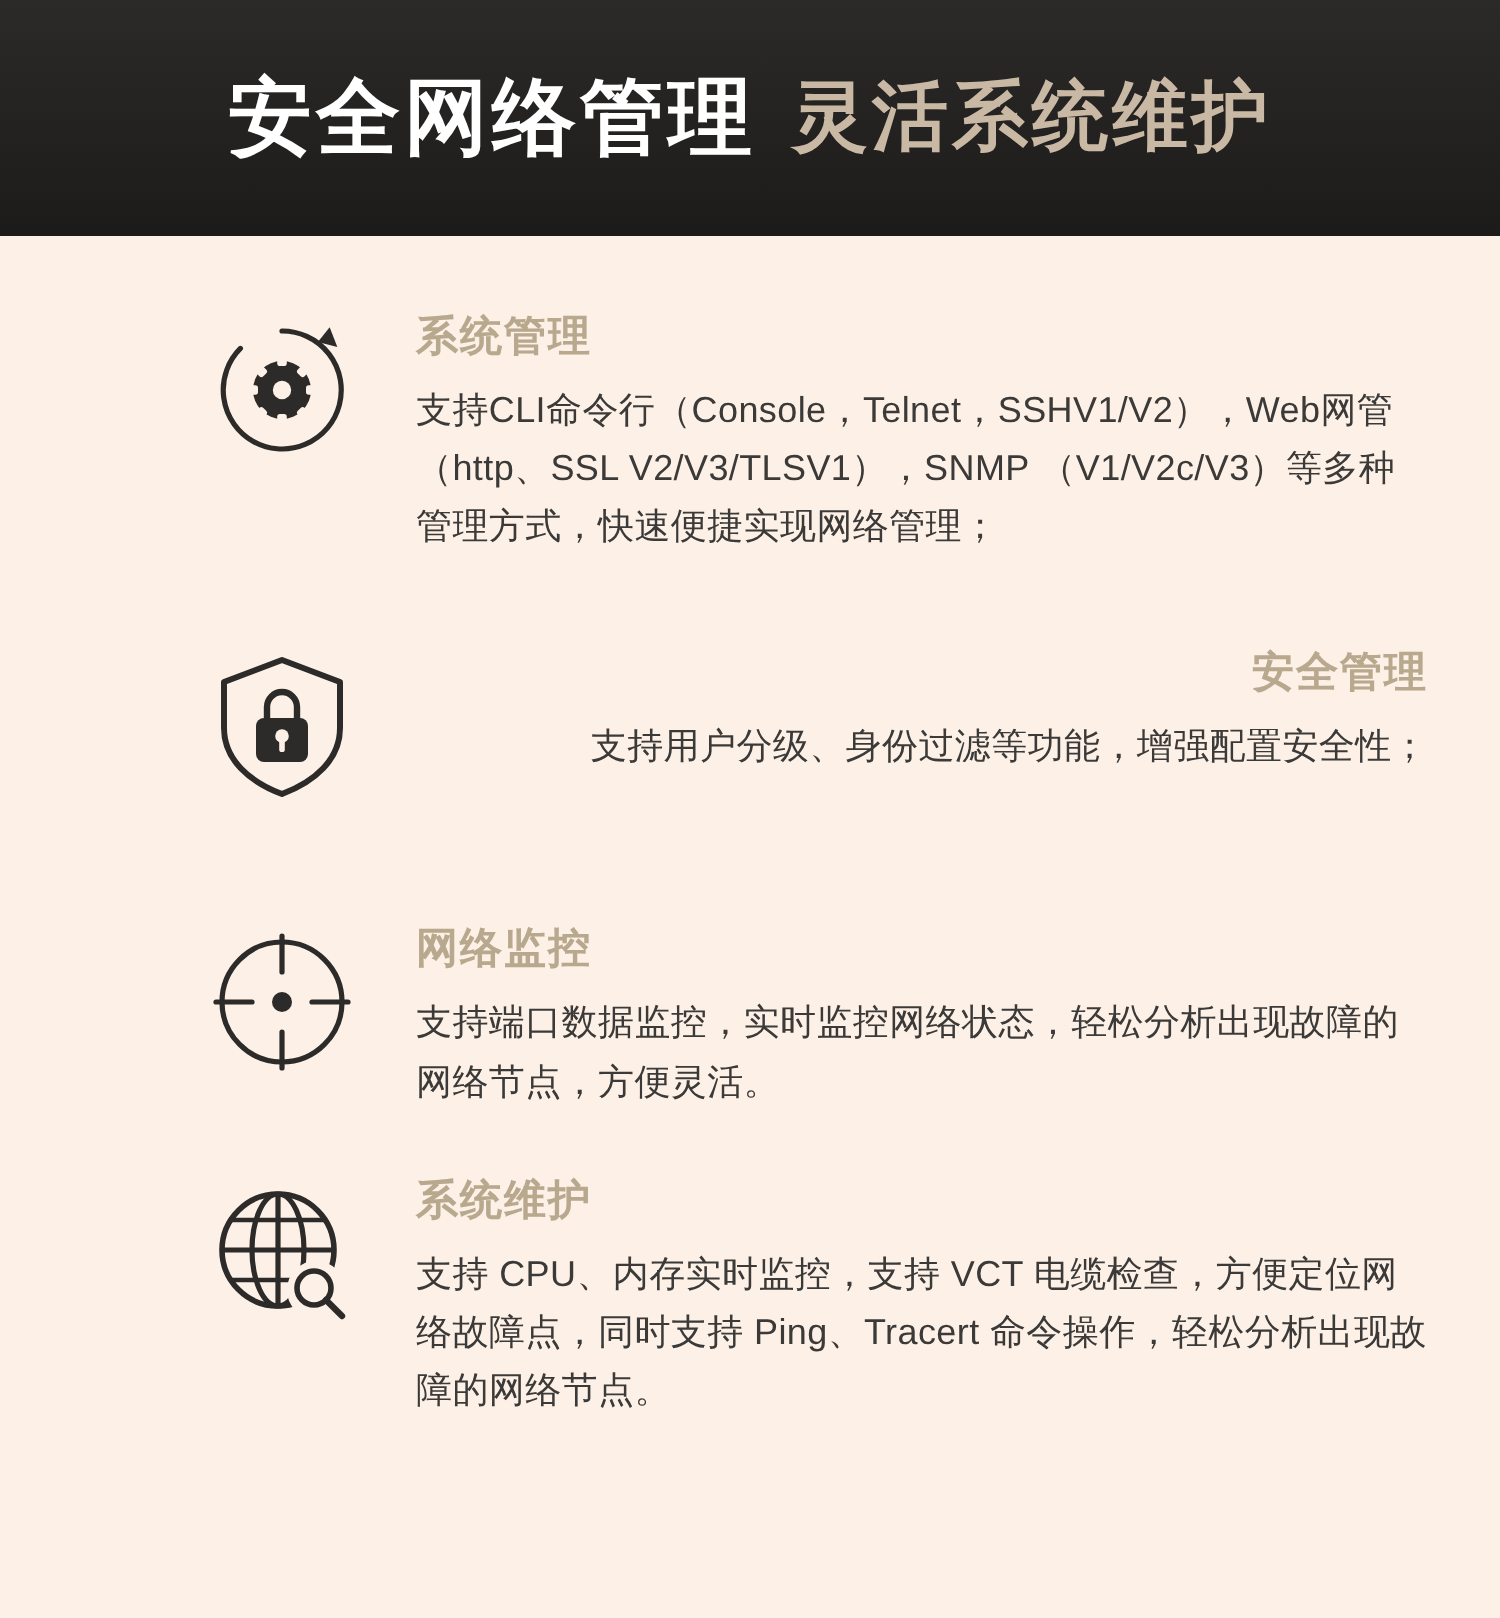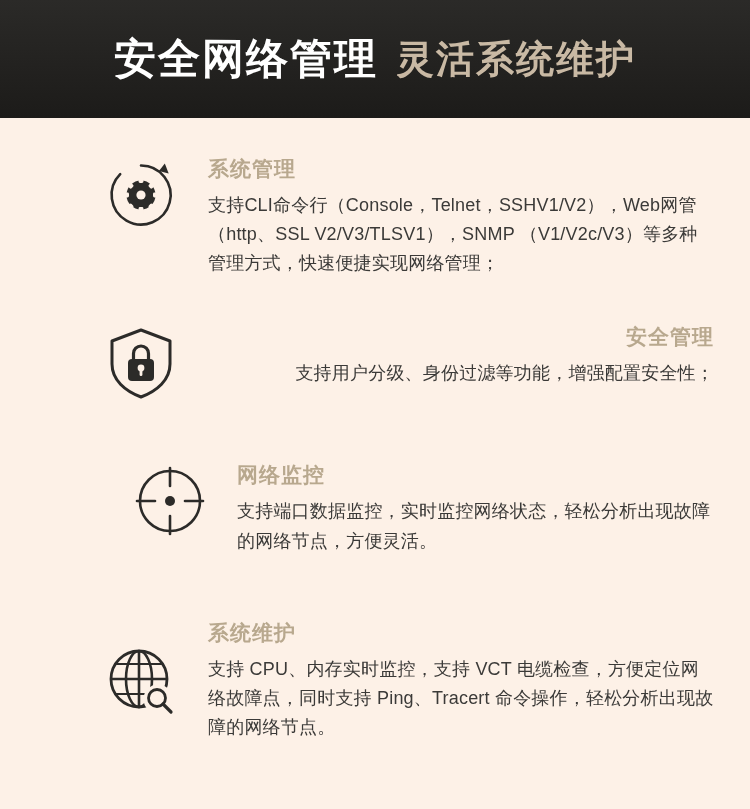--- a/index.html
+++ b/index.html
@@ -89,22 +89,22 @@
     font-size: 18px;
     color: #3b3a38;
     line-height: 1.62;
     margin: 0;
     letter-spacing: 0.2px;
   }
 
   
   .feature.f1 { margin-top: 2px; }
   .feature.f2 { margin-top: 46px; text-align: right; }
-  .feature.f3 { margin-top: 60px; margin-left: 29px; }
-  .feature.f4 { margin-top: 64px; align-items: center; }
+  .feature.f3 { margin-top: 60px; }
+  .feature.f4 { margin-top: 32px; }
 
   .icon-svg { display: block; }
 </style>
 </head>
 <body>
 
 <div class="page">
 
   <div class="banner">
     <div class="banner-inner">

